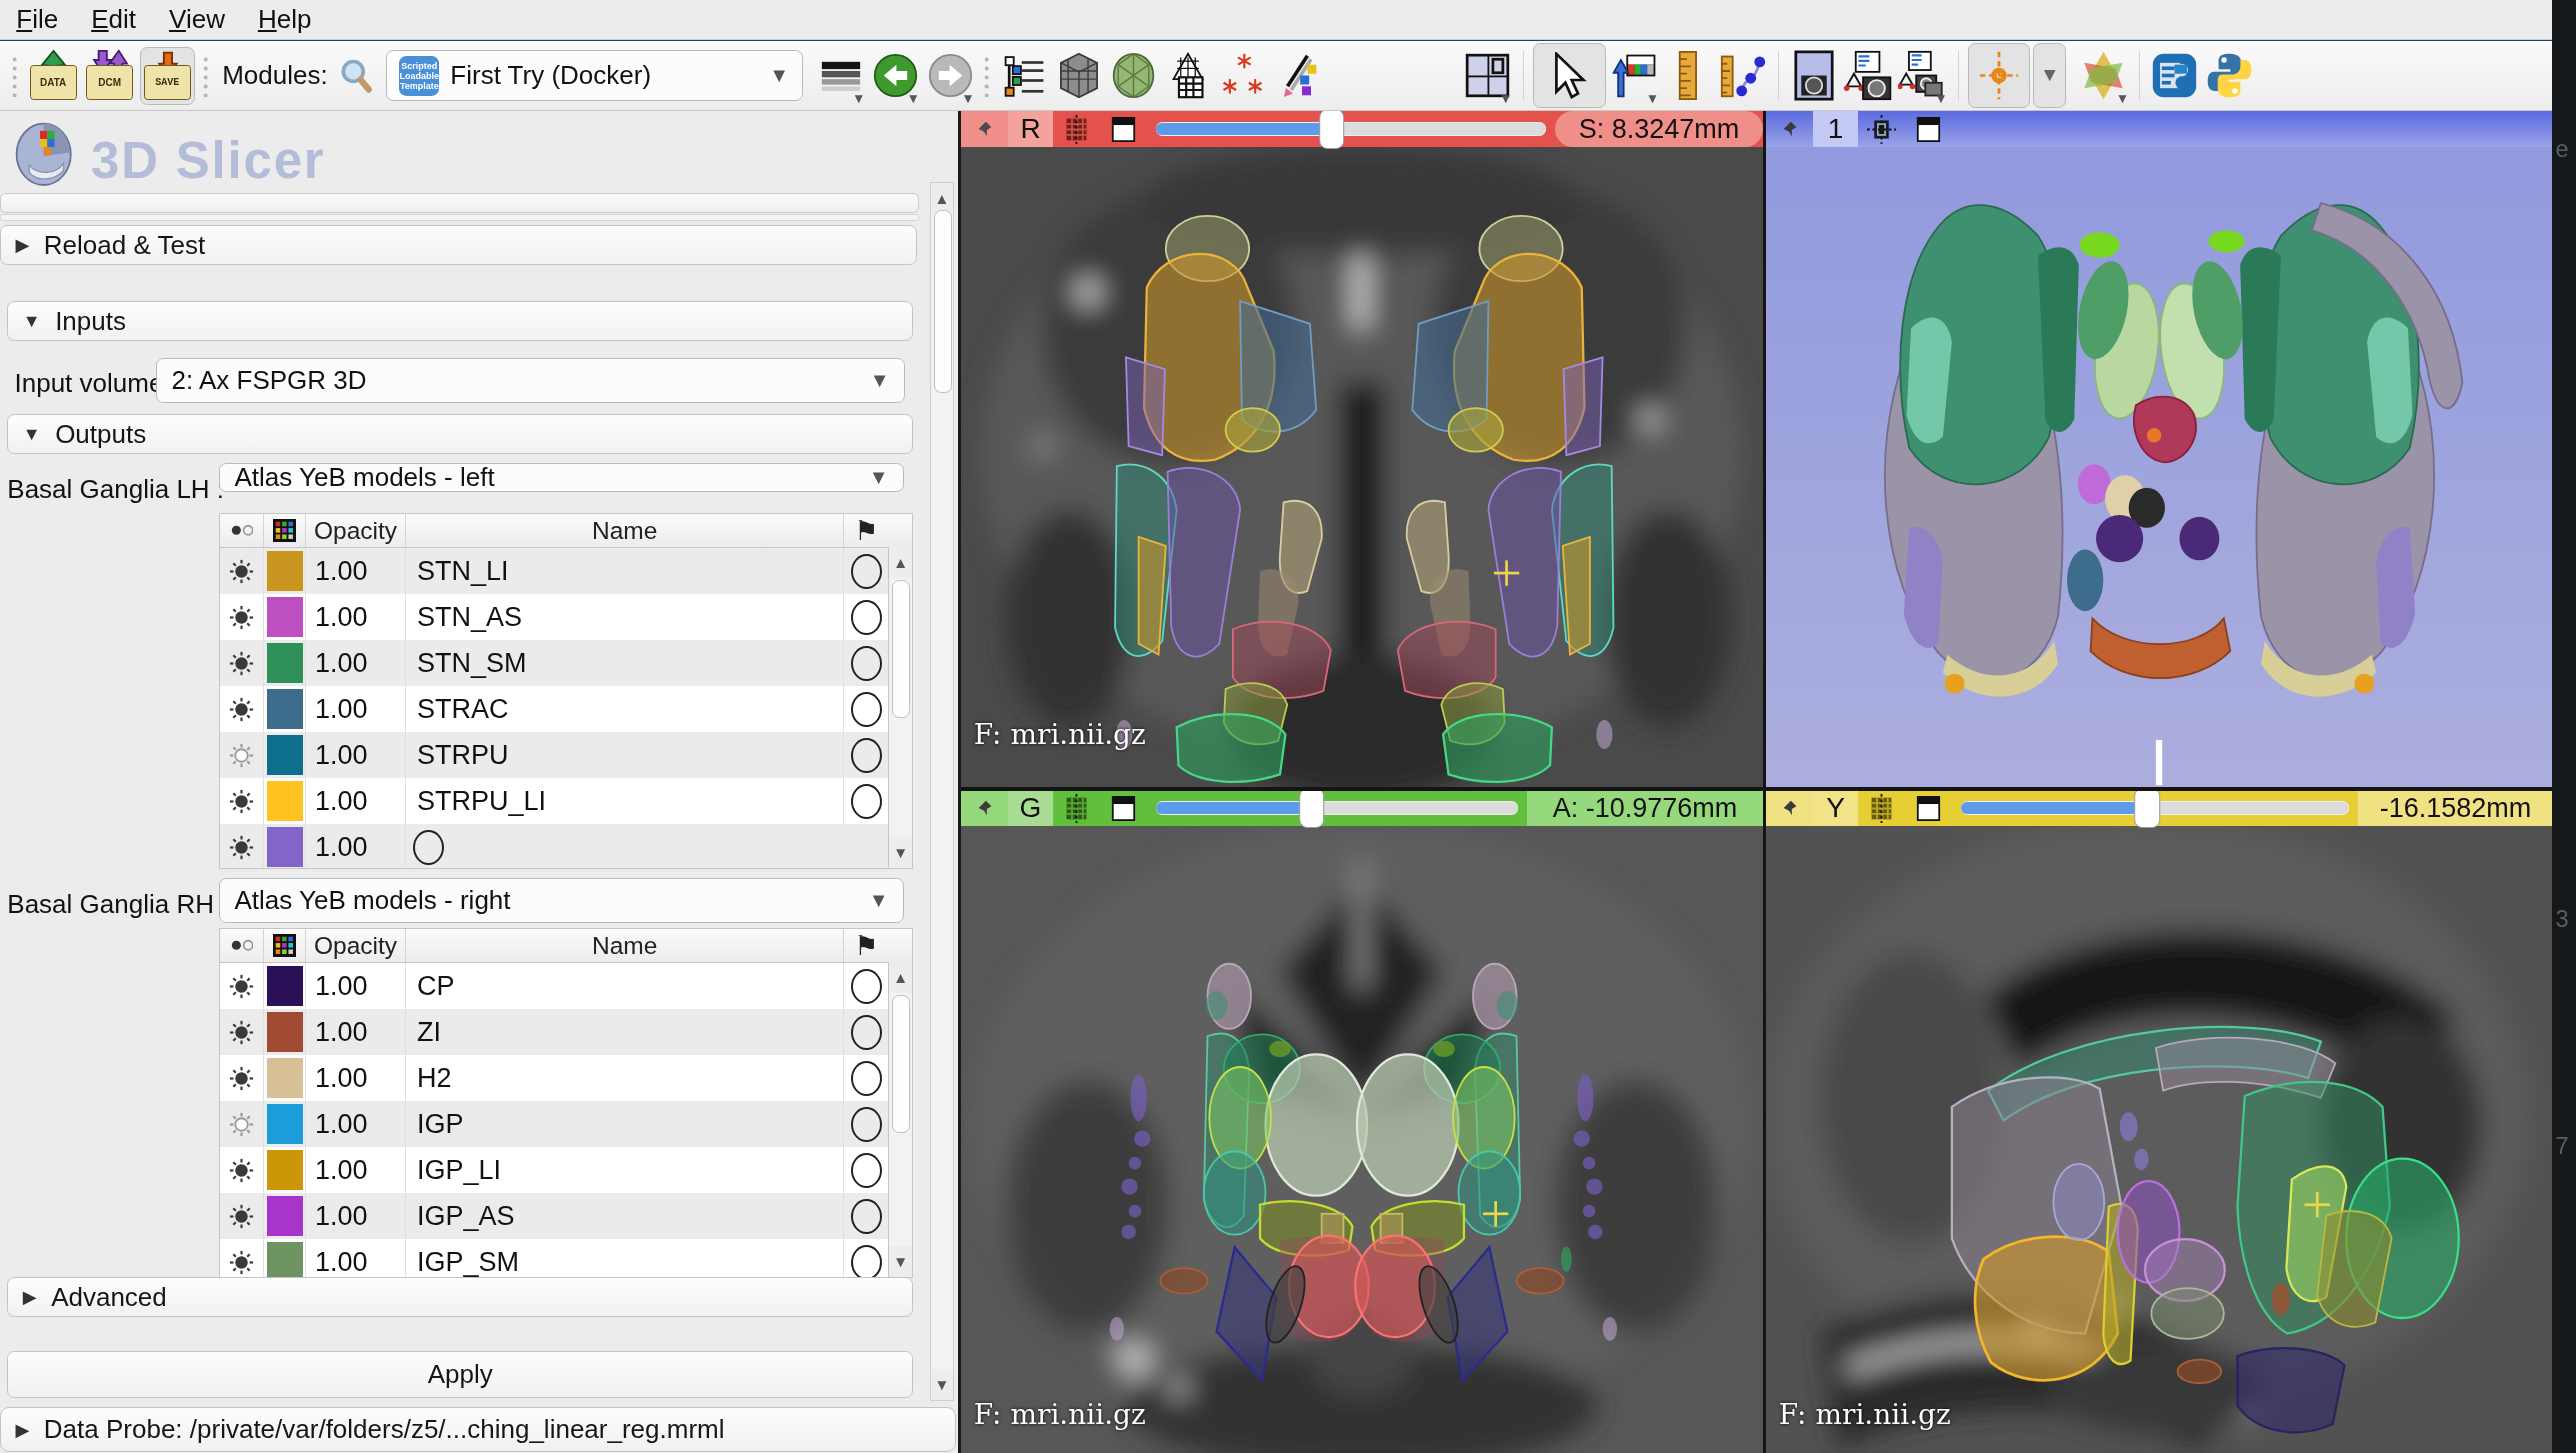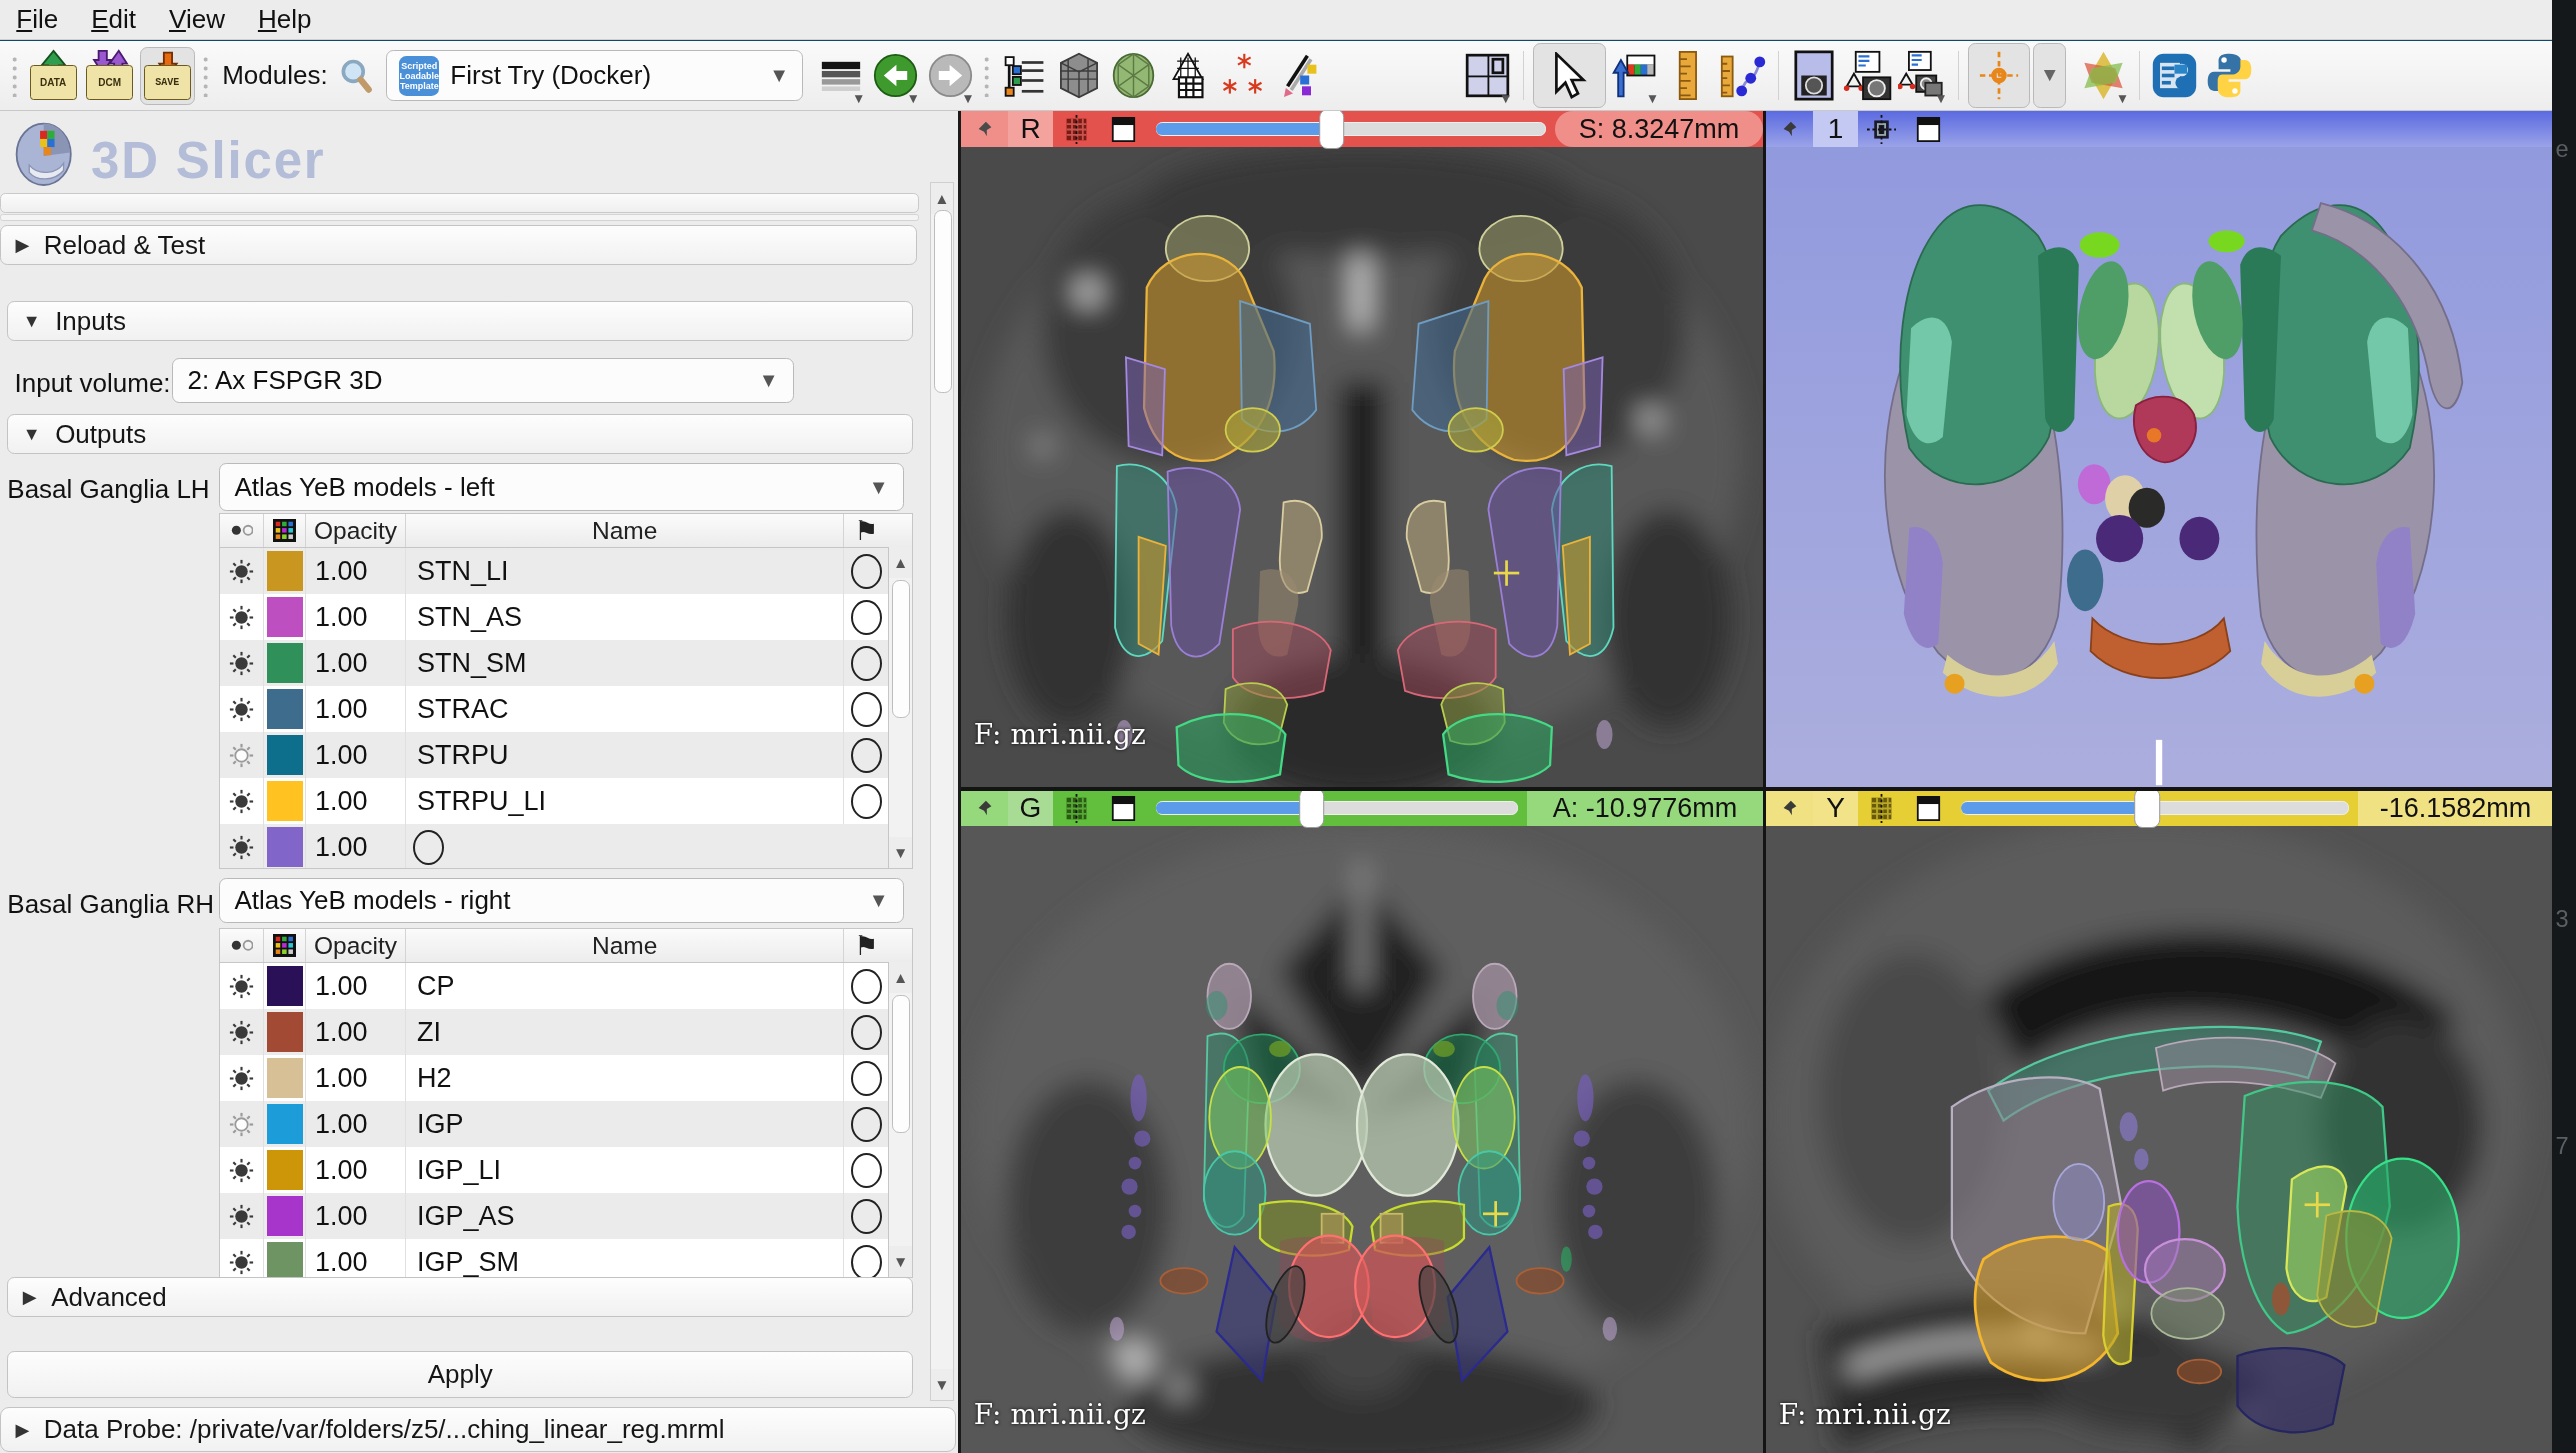--- a/index.html
+++ b/index.html
@@ -345,31 +345,31 @@
     <div class="bar" style="left:0px;top:114px;width:917px;height:40px;">
       <span class="tri">▶</span>
       <span>Reload &amp; Test</span>
     </div>
 
     <div class="bar" style="left:7.3px;top:190px;width:906px;height:40px;">
       <span class="tri">▼</span>
       <span>Inputs</span>
     </div>
     <div class="fieldlabel" style="left:14.5px;top:257px;">Input volume:</div>
-    <div class="pcombo" style="left:172px;top:247px;width:622px;height:45px;text-align:center;">
+    <div class="pcombo" style="left:156px;top:247px;width:749px;height:45px;text-align:center;">
       <span>2: Ax FSPGR 3D</span>
       <span class="arrow">▼</span>
     </div>
 
     <div class="bar" style="left:7.3px;top:303px;width:906px;height:40px;">
       <span class="tri">▼</span>
       <span>Outputs</span>
     </div>
     <div class="fieldlabel" style="left:7.3px;top:363px;">Basal Ganglia  LH :</div>
-    <div class="pcombo" style="left:219px;top:352px;width:685px;height:48px;">
+    <div class="pcombo" style="left:219px;top:352px;width:685px;height:29px;">
       <span>Atlas YeB models - left</span>
       <span class="arrow">▼</span>
     </div>
 
     <div class="mtable" style="left:219px;top:402px;width:694px;height:356px;">
       <div class="thead">
         <div class="cell" style="width:44px;">
           <svg width="23.6" height="14.5" viewBox="0 0 26 16">
               <circle cx="7" cy="8" r="5" fill="#333"></circle>
               <circle cx="20" cy="8" r="5" fill="none" stroke="#999" stroke-width="2"></circle>

